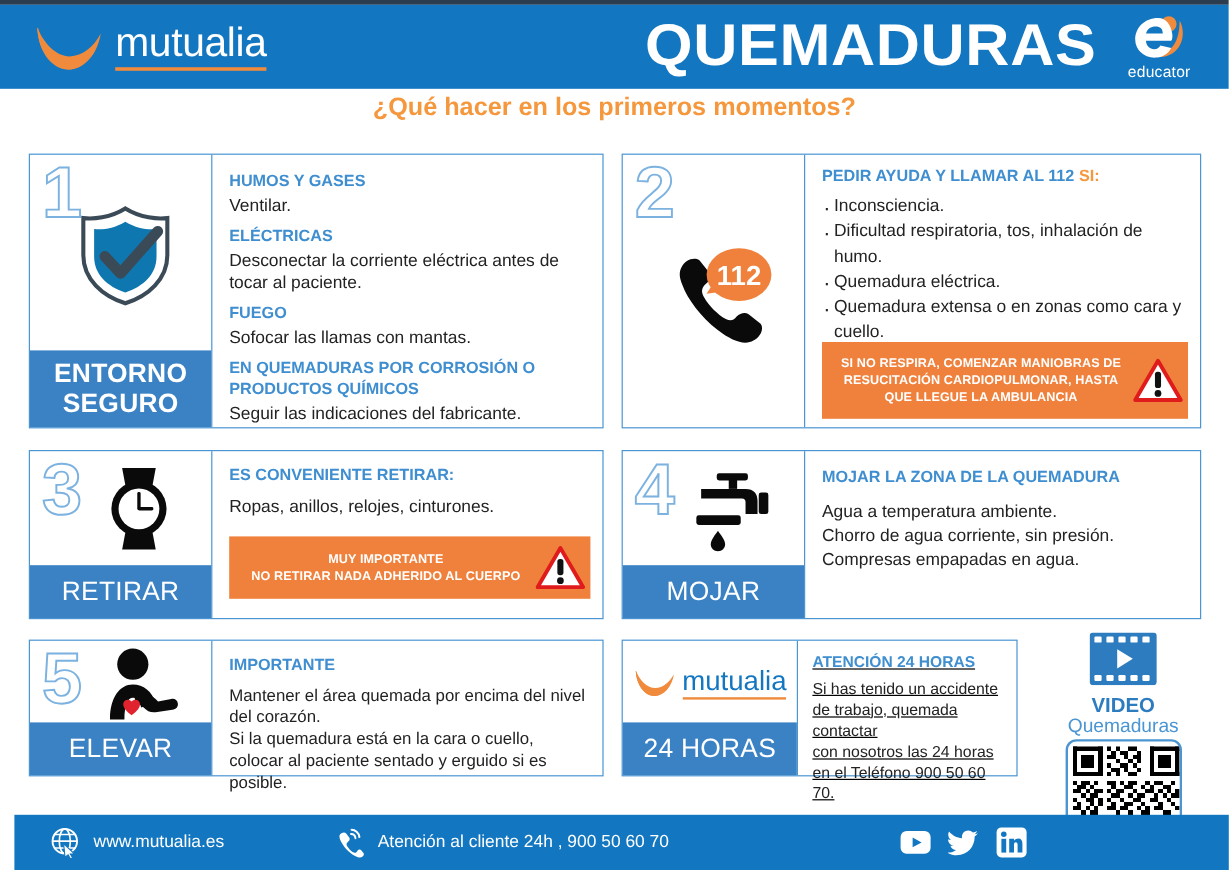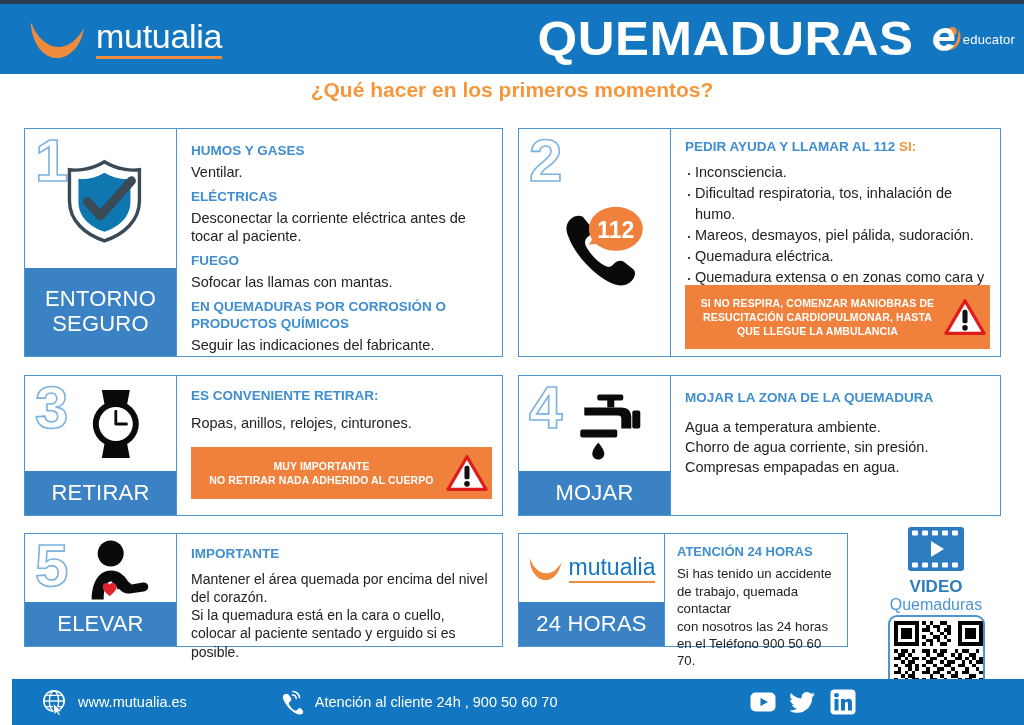--- a/index.html
+++ b/index.html
@@ -28,22 +28,22 @@
 
   .header-title {
     position: absolute; right: 110px; top: 50%; transform: translateY(-52%);
     font-size: 49px; font-weight: bold; color: #ffffff;
     letter-spacing: 0.5px;
     font-family: "Liberation Sans", sans-serif;
     transform: translateY(-52%) scaleX(1.04);
     transform-origin: right center;
   }
   .educator {
-    position: absolute; right: 9px; top: 50%; transform: translateY(-50%);
-    width: 84px; display: flex; flex-direction: row; align-items: center;
+    position: absolute; right: 16px; top: 50%; transform: translateY(-50%);
+    width: 84px; display: flex; flex-direction: column; align-items: center;
   }
   .educator-name { font-size: 13px; color: #fff; margin-top: 1px; letter-spacing: .2px; }
 
   
   .subtitle {
     position: absolute; left: 0; top: 78px; width: 1024px; text-align: center;
     font-size: 21px; color: #F5973D; font-weight: bold;
   }
 
   
@@ -101,32 +101,32 @@
   .warn-icon { flex: 0 0 auto; width: 42px; height: 38px; margin-left: 2px; }
 
   
   #card1 { left: 24px;  top: 128px; width: 479px; height: 229px; }
   #card2 { left: 518px; top: 128px; width: 483px; height: 229px; }
   #card3 { left: 24px;  top: 375px; width: 479px; height: 141px; }
   #card4 { left: 518px; top: 375px; width: 483px; height: 141px; }
   #card5 { left: 24px;  top: 533px; width: 479px; height: 114px; }
   #card6 { left: 518px; top: 533px; width: 330px; height: 114px; }
 
-  #card1 .card-label, #card2 .card-label { height: 88px; }
+  #card1 .card-label, #card2 .card-label { height: 64px; font-weight: bold; }
   #card3 .card-label, #card4 .card-label { height: 44px; justify-content: center; }
   #card5 .card-label, #card6 .card-label { height: 44px; }
 
   #card2 .card-body { padding: 10px 10px 8px 14px; }
   #card2 .warn { position: absolute; left: 14px; right: 10px; bottom: 7px; height: 64px; }
 
   #card3 .card-body { padding: 12px 10px 8px 14px; }
   #card3 .warn { position: absolute; left: 14px; right: 10px; bottom: 16px; height: 52px; }
 
   #card6 .card-left { width: 146px; }
-  #card6 .card-body { padding: 10px 8px 6px 12px; }
+  #card6 .card-body { padding: 10px 8px 6px 12px; text-decoration: underline; }
   #card6 .p-txt { font-size: 13.2px; line-height: 1.32; margin-bottom: 0; }
   #card6 .h-blue { font-size: 13px; margin-bottom: 5px; }
 
   #card5 .card-body { padding: 12px 10px 6px 14px; }
   #card5 .p-txt { margin-bottom: 0; font-size: 14px; }
 
   .mutualia-mini { display: flex; align-items: center; justify-content: center;
                    height: 100%; }
   .mini-swoosh { width: 36px; height: 27px; margin-right: 5px; }
   .mini-text { font-size: 23px; color: #1277C0; }
@@ -228,21 +228,20 @@
       </div>
     </div>
     <div class="card-body">
       <div class="h-blue">
         <span>PEDIR AYUDA Y LLAMAR AL 112</span>
         <span class="accent">SI:</span>
       </div>
       <ul class="bullets">
         <li>Inconsciencia.</li>
         <li>Dificultad respiratoria, tos, inhalación de humo.</li>
-        <li>Mareos, desmayos, piel pálida, sudoración.</li>
         <li>Quemadura eléctrica.</li>
         <li>Quemadura extensa o en zonas como cara y cuello.</li>
       </ul>
       <div class="warn">
         <div class="warn-text">SI NO RESPIRA, COMENZAR  MANIOBRAS DE RESUCITACIÓN CARDIOPULMONAR, HASTA QUE LLEGUE LA AMBULANCIA</div>
         <svg class="warn-icon" viewBox="0 0 46 42">
           <path d="M23 3 L44 39 L2 39 Z" fill="#ffffff" stroke="#E01B1B" stroke-width="3.6" stroke-linejoin="round"></path>
           <rect x="20.2" y="13" width="5.6" height="15" rx="2.4" fill="#111"></rect>
           <circle cx="23" cy="33" r="3.1" fill="#111"></circle>
         </svg>

